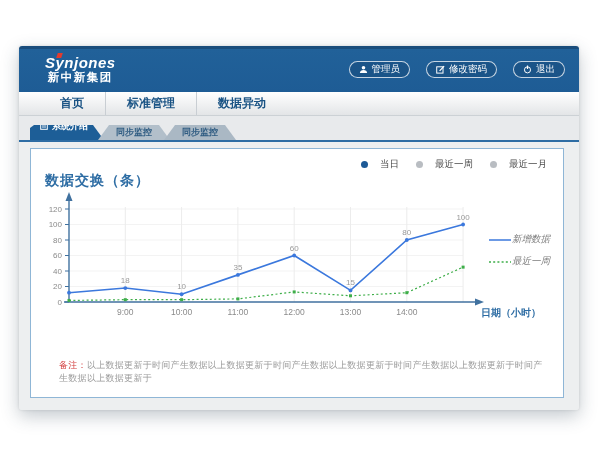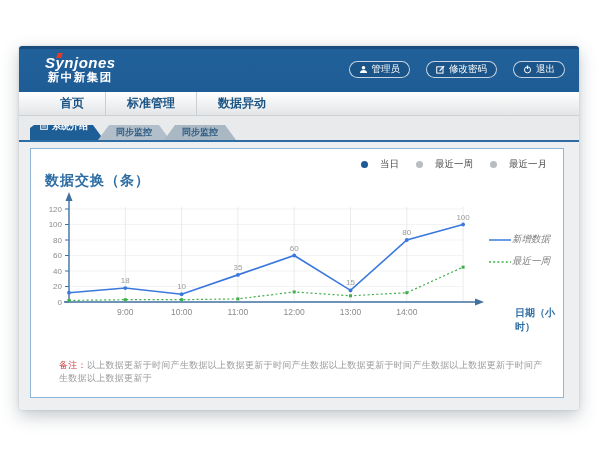--- a/index.html
+++ b/index.html
@@ -42,21 +42,21 @@
   .content { flex:1; background:#edeff0; position:relative; }
   .card { position:absolute; left:11px; top:6px; width:534px; height:250px;
           background:#fff; border:1px solid #8fb6d6; }
   .radio-row { position:absolute; top:9px; right:16px; display:flex; gap:17px; align-items:center; z-index:2; }
   .radio { display:flex; gap:12px; align-items:center; font-size:9.5px; color:#4a4a4a; cursor:pointer; }
   .radio .dot { width:7px; height:7px; border-radius:50%; background:#b9bdc2; }
   .radio.selected .dot { background:#1d5a96; }
   .y-title { position:absolute; left:14px; top:23px; font-size:14px; font-weight:bold;
              color:#2e6da4; letter-spacing:1px; z-index:2; }
   .x-title { position:absolute; left:450px; top:157px; font-size:10px; font-weight:bold;
-             color:#2e6da4; z-index:2;margin-left:34px; }
+             color:#2e6da4; z-index:2; }
   #chart-svg { position:absolute; left:0; top:0; }
   .legend-box { position:absolute; right:13px; top:84px; display:flex; flex-direction:column; gap:9px; z-index:2; }
   .legend-row { display:flex; align-items:center; gap:0; font-size:9.5px; color:#7d7d7d; cursor:pointer;font-style:italic; }
   .note { position:absolute; left:28px; top:210px; right:16px; font-size:9px; color:#9a9a9a;
           letter-spacing:.3px; z-index:2; }
   .note .prefix { color:#d23c3c; }
 </style>
 </head>
 <body>
 

